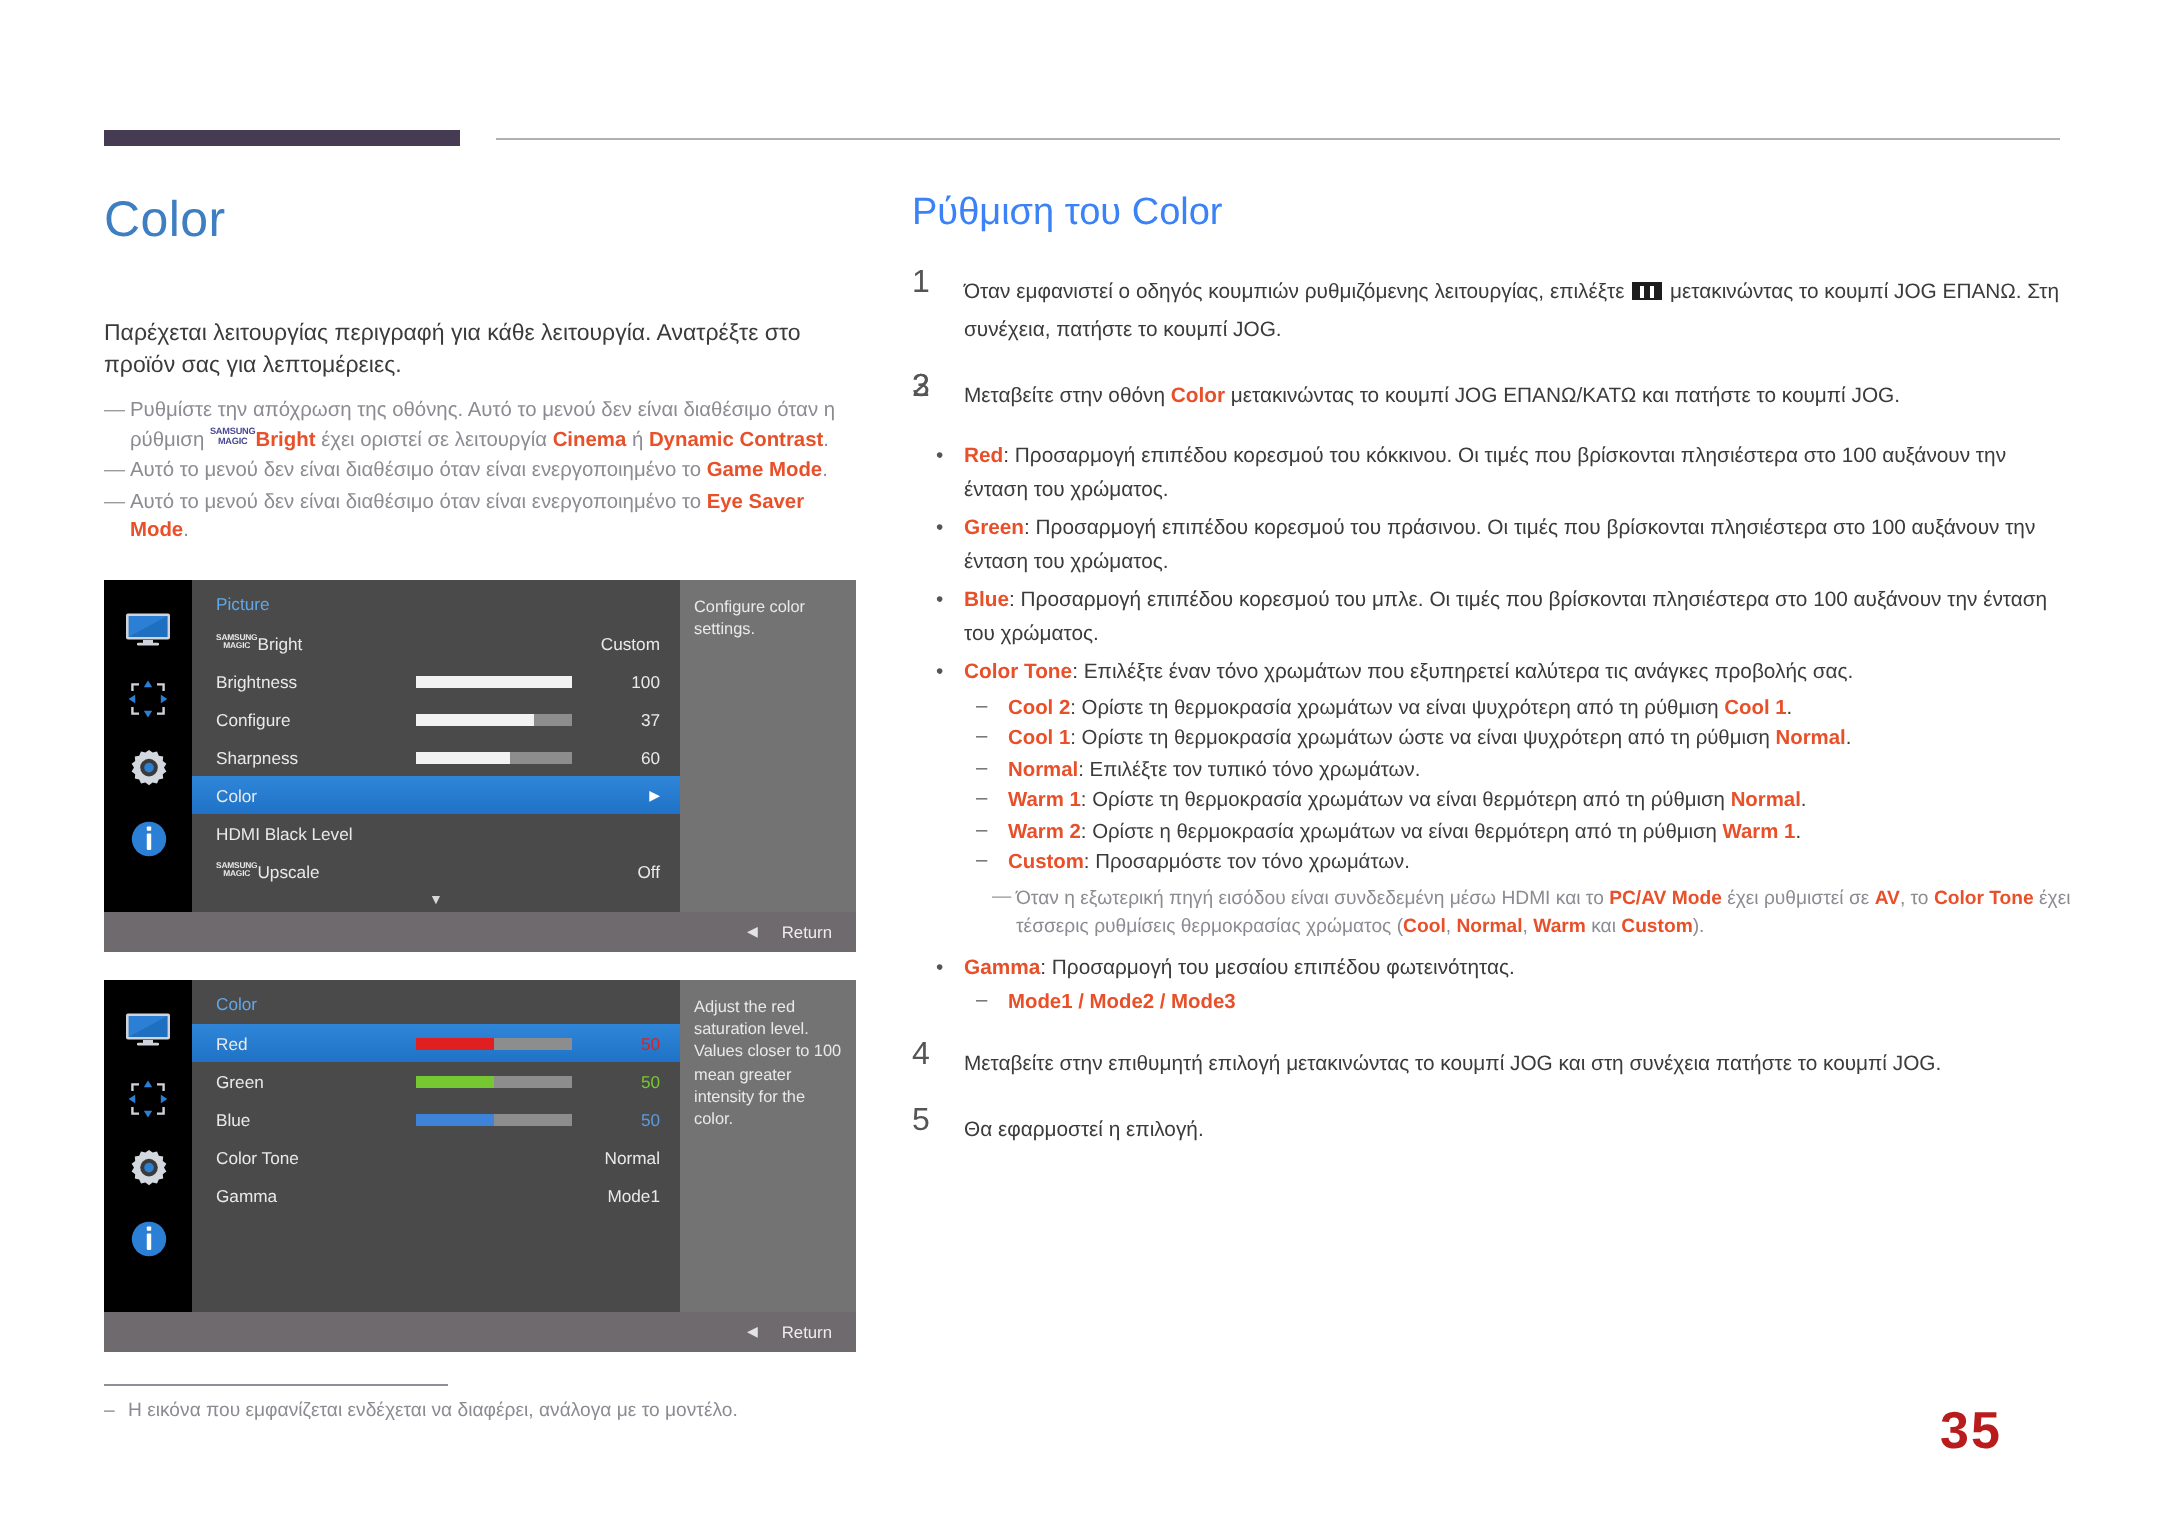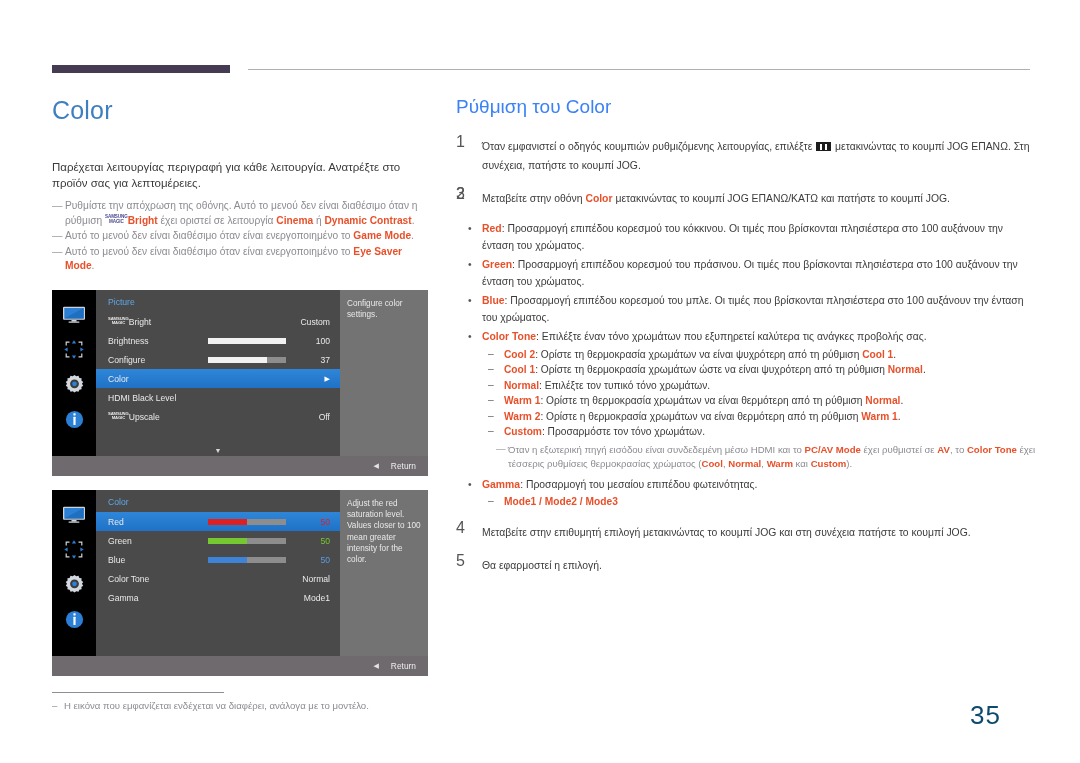--- a/index.html
+++ b/index.html
@@ -151,21 +151,21 @@
   ul.sub > li > .dash { position: absolute; left: 6px; top: -1px; color: #666; }
 
   .subnote {
     position: relative; padding-left: 12px; margin: 3px 0 6px 14px;
     font-size: 9.6px; line-height: 14px; color: #8b8b92;
   }
   .subnote .dash { position: absolute; left: 0; top: -1px; color: #9a9aa0; }
   .subnote .hl { color: #e8502a; font-weight: bold; }
 
   .page-num { position: absolute; left: 970px; top: 700px; font-size: 26px;
-              color: #0c4a6e; font-weight: normal; letter-spacing: 1px; }
+              color: #b91c1c; font-weight: bold; letter-spacing: 1px; }
 </style>
 </head>
 <body>
 
 <div class="page">
 
   <div class="header-rule">
     <div class="tab"></div>
     <div class="line"></div>
   </div>
@@ -250,20 +250,28 @@
 
           <div class="osd-row">
             <span class="lbl">Configure</span>
             <span class="sp"></span>
             <span class="slider">
                 <span style="width:75%"></span>
               </span>
             <span class="val">37</span>
           </div>
 
+          <div class="osd-row">
+            <span class="lbl">Sharpness</span>
+            <span class="sp"></span>
+            <span class="slider">
+                <span style="width:60%"></span>
+              </span>
+            <span class="val">60</span>
+          </div>
 
           <div class="osd-row sel">
             <span class="lbl">Color</span>
             <span class="sp"></span>
             <span class="arrow">▶</span>
           </div>
 
           <div class="osd-row">
             <span class="lbl">HDMI Black Level</span>
             <span class="sp"></span>

